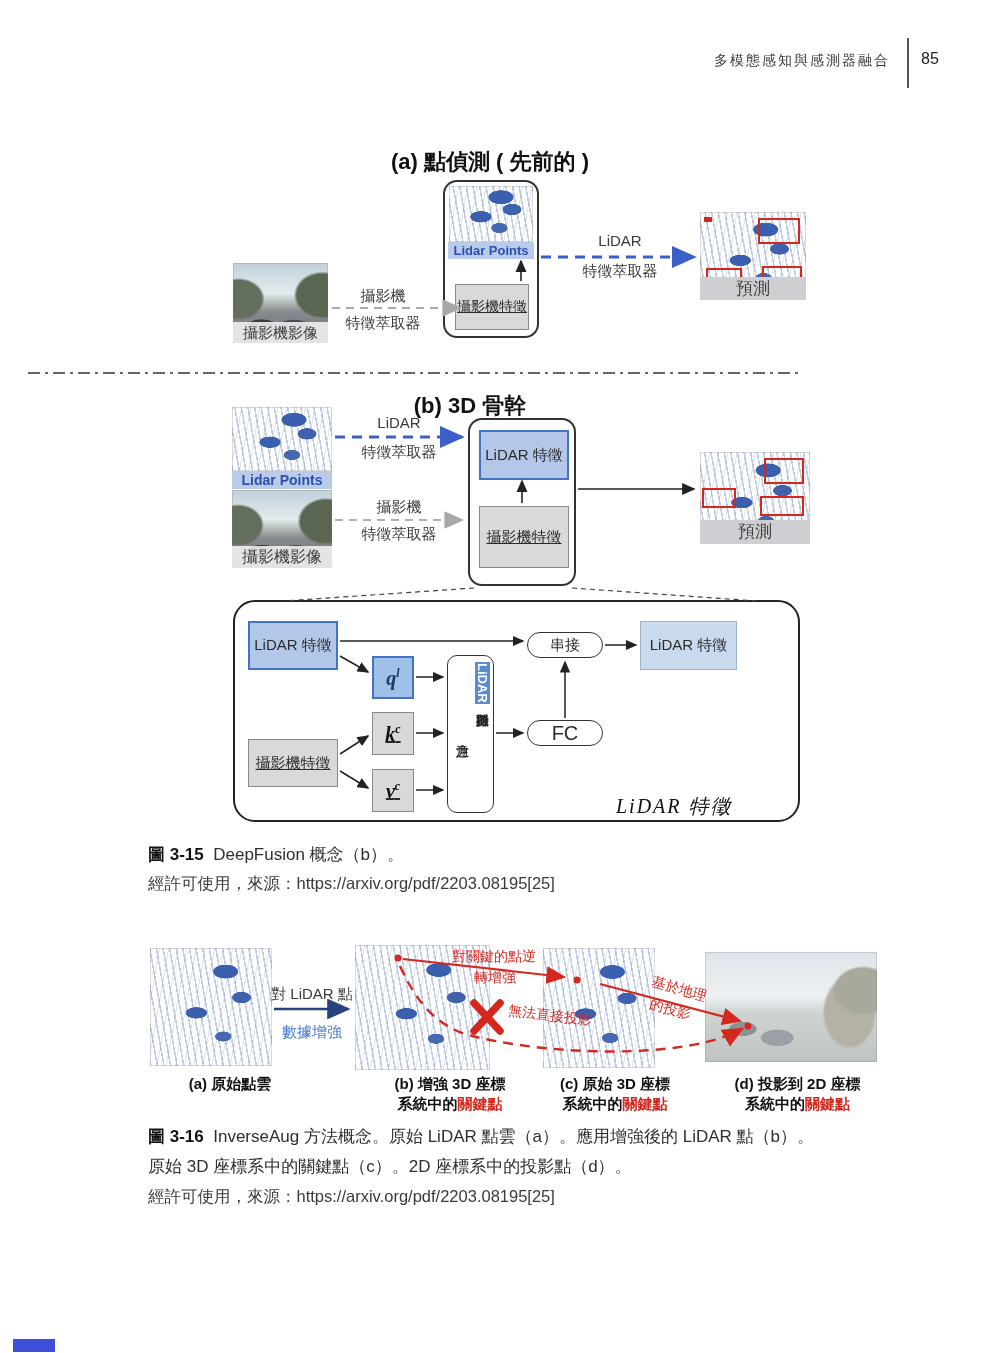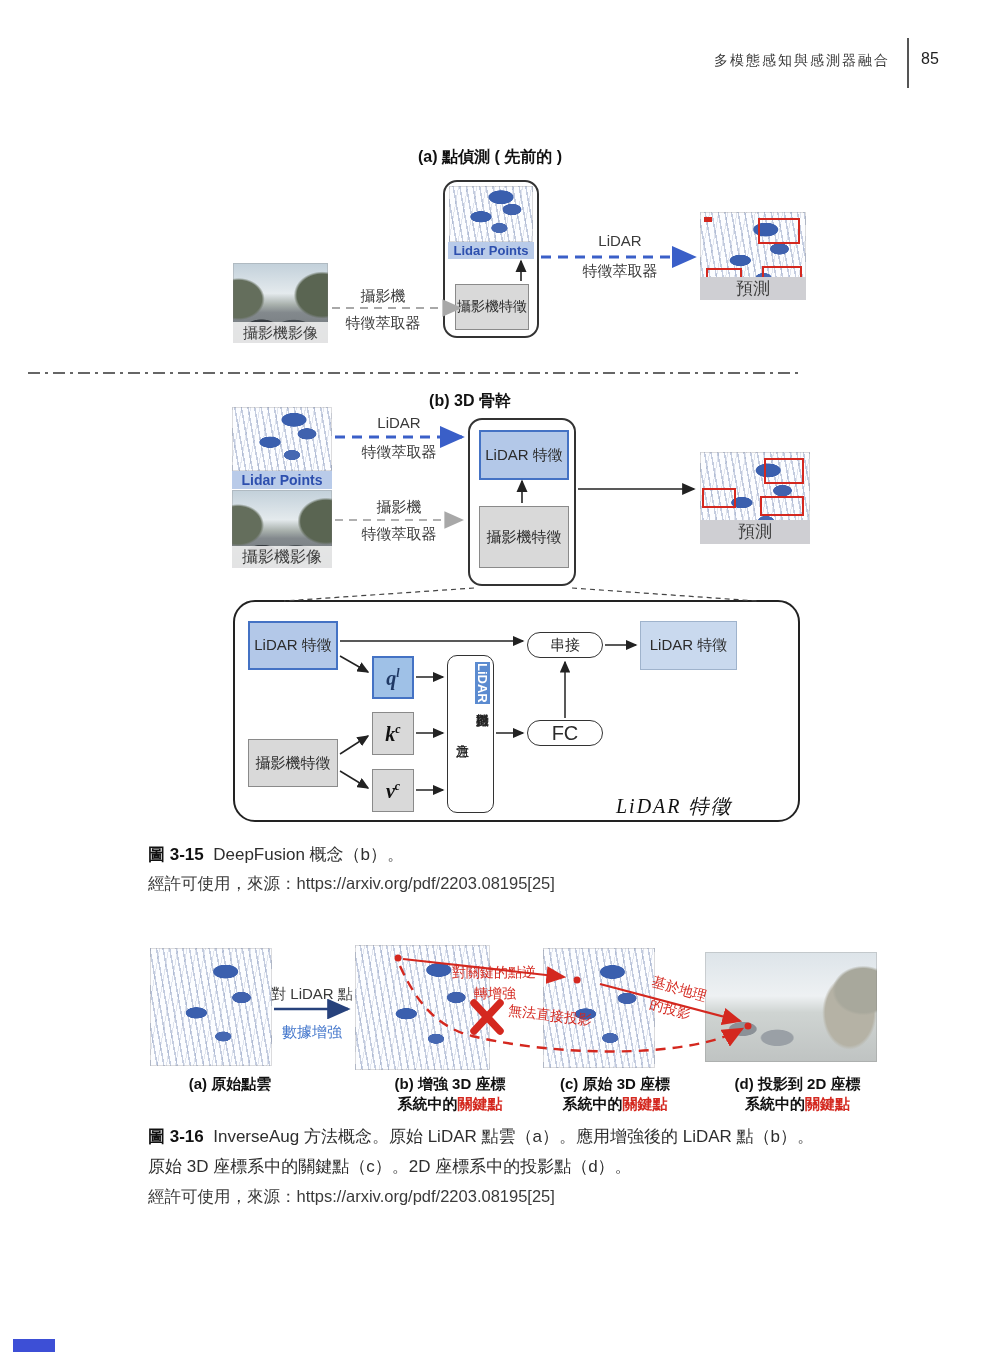--- a/index.html
+++ b/index.html
@@ -7,29 +7,29 @@
         font-family:"Liberation Sans","DejaVu Sans",sans-serif;color:#222;}
   .abs{position:absolute;}
   .z0{z-index:0}.z2{z-index:2}.z3{z-index:3}.z4{z-index:4}
 
   
   .hdr-title{top:52px;right:110px;font-size:14px;letter-spacing:2px;color:#3a3a3a;}
   .hdr-div{top:38px;left:907px;width:2px;height:50px;background:#555;}
   .hdr-page{top:50px;left:921px;font-size:16px;color:#222;}
 
   
-  .fig-title{font-size:16px;font-weight:bold;color:#111;text-align:center;}
+  .fig-title{font-size:22px;font-weight:bold;color:#111;text-align:center;}
   .img{box-shadow:0 0 0 1px rgba(120,120,120,.25) inset;}
   .img-band{position:absolute;left:0;right:0;bottom:0;background:rgba(242,242,242,.88);
             color:#3c3c3c;text-align:center;}
   .lp-banner{background:#b9cbe9;color:#2d4fae;font-weight:bold;text-align:center;}
   .node{display:flex;align-items:center;justify-content:center;font-size:15px;color:#2b2b2b;box-sizing:border-box;}
   .blue-box{background:#b3c8e8;border:2px solid #4472c4;}
   .blue-box2{background:#c9d9ee;border:1px solid #9fb3cc;}
-  .gray-box{background:#d9d9d9;border:1px solid #8a8a8a;}
+  .gray-box{background:#d9d9d9;border:1px solid #8a8a8a;text-decoration:underline;}
   .white-box{background:#fff;border:1.5px solid #333;border-radius:13px;}
   .panel{background:#fff;border:2px solid #333;border-radius:14px;box-sizing:border-box;}
   .bigbox{background:#fff;border:2px solid #222;border-radius:22px;box-sizing:border-box;}
   .lbl2{font-size:15px;color:#3a3a3a;text-align:center;line-height:1.0;}
   .qkv{font-size:20px;font-weight:bold;font-style:italic;color:#1f3864;font-family:"Liberation Serif","DejaVu Serif",serif;}
   .qkv sup{font-size:12px;}
   .att-box{background:#fff;border:1.5px solid #333;border-radius:10px;box-sizing:border-box;}
   .att-right{position:absolute;right:4px;top:6px;writing-mode:vertical-rl;text-orientation:mixed;
              font-size:13px;line-height:1.05;color:#222;}
   .att-hl{background:#5b8bd0;color:#fff;font-weight:bold;padding:1px 0;}
@@ -174,21 +174,21 @@
   <div class="abs img tex-lidar z0" style="left:150px;top:948px;width:122px;height:118px;"></div>
   <div class="abs img tex-lidar z0" style="left:355px;top:945px;width:135px;height:125px;"></div>
   <div class="abs img tex-lidar z0" style="left:543px;top:948px;width:112px;height:120px;"></div>
   <div class="abs img tex-camera-light z0" style="left:705px;top:952px;width:172px;height:110px;"></div>
 
   <div class="abs z4 lbl2" style="left:268px;top:986px;width:88px;">
     <div style="white-space:nowrap;">對 LiDAR 點</div>
     <div class="blue-note" style="margin-top:23px;">數據增強</div>
   </div>
 
-  <div class="abs z4 red-note" style="left:452px;top:948px;margin-top:16px;">
+  <div class="abs z4 red-note" style="left:452px;top:948px;">
     <div>對關鍵的點逆</div>
     <div style="margin-left:22px;margin-top:3px;">轉增強</div>
   </div>
   <div class="abs z4 red-note" style="left:648px;top:980px;transform:rotate(16deg);">
     <div>基於地理</div>
     <div style="margin-top:4px;margin-left:4px;">的投影</div>
   </div>
   <div class="abs z4 red-note" style="left:508px;top:1007px;transform:rotate(7deg);">無法直接投影</div>
 
   <div class="abs pcap z2" style="left:160px;top:1074px;width:140px;">

